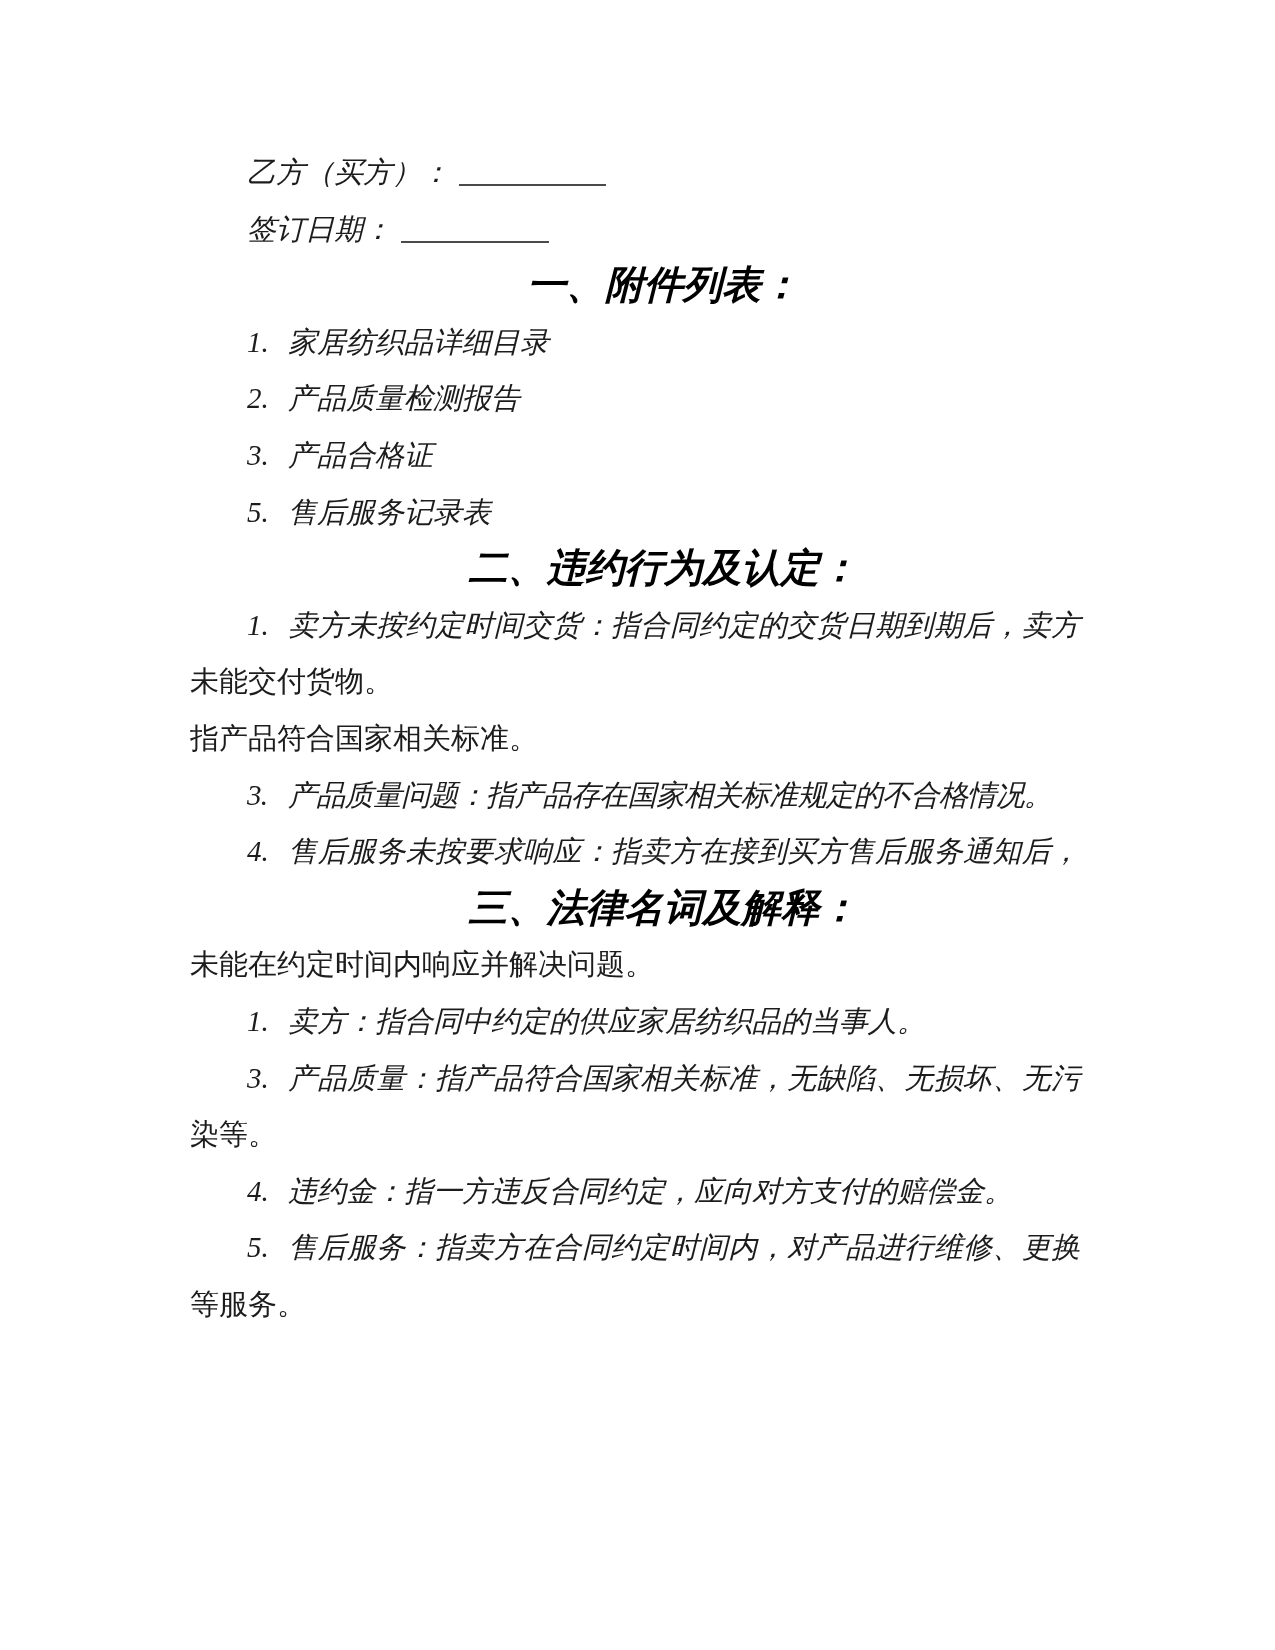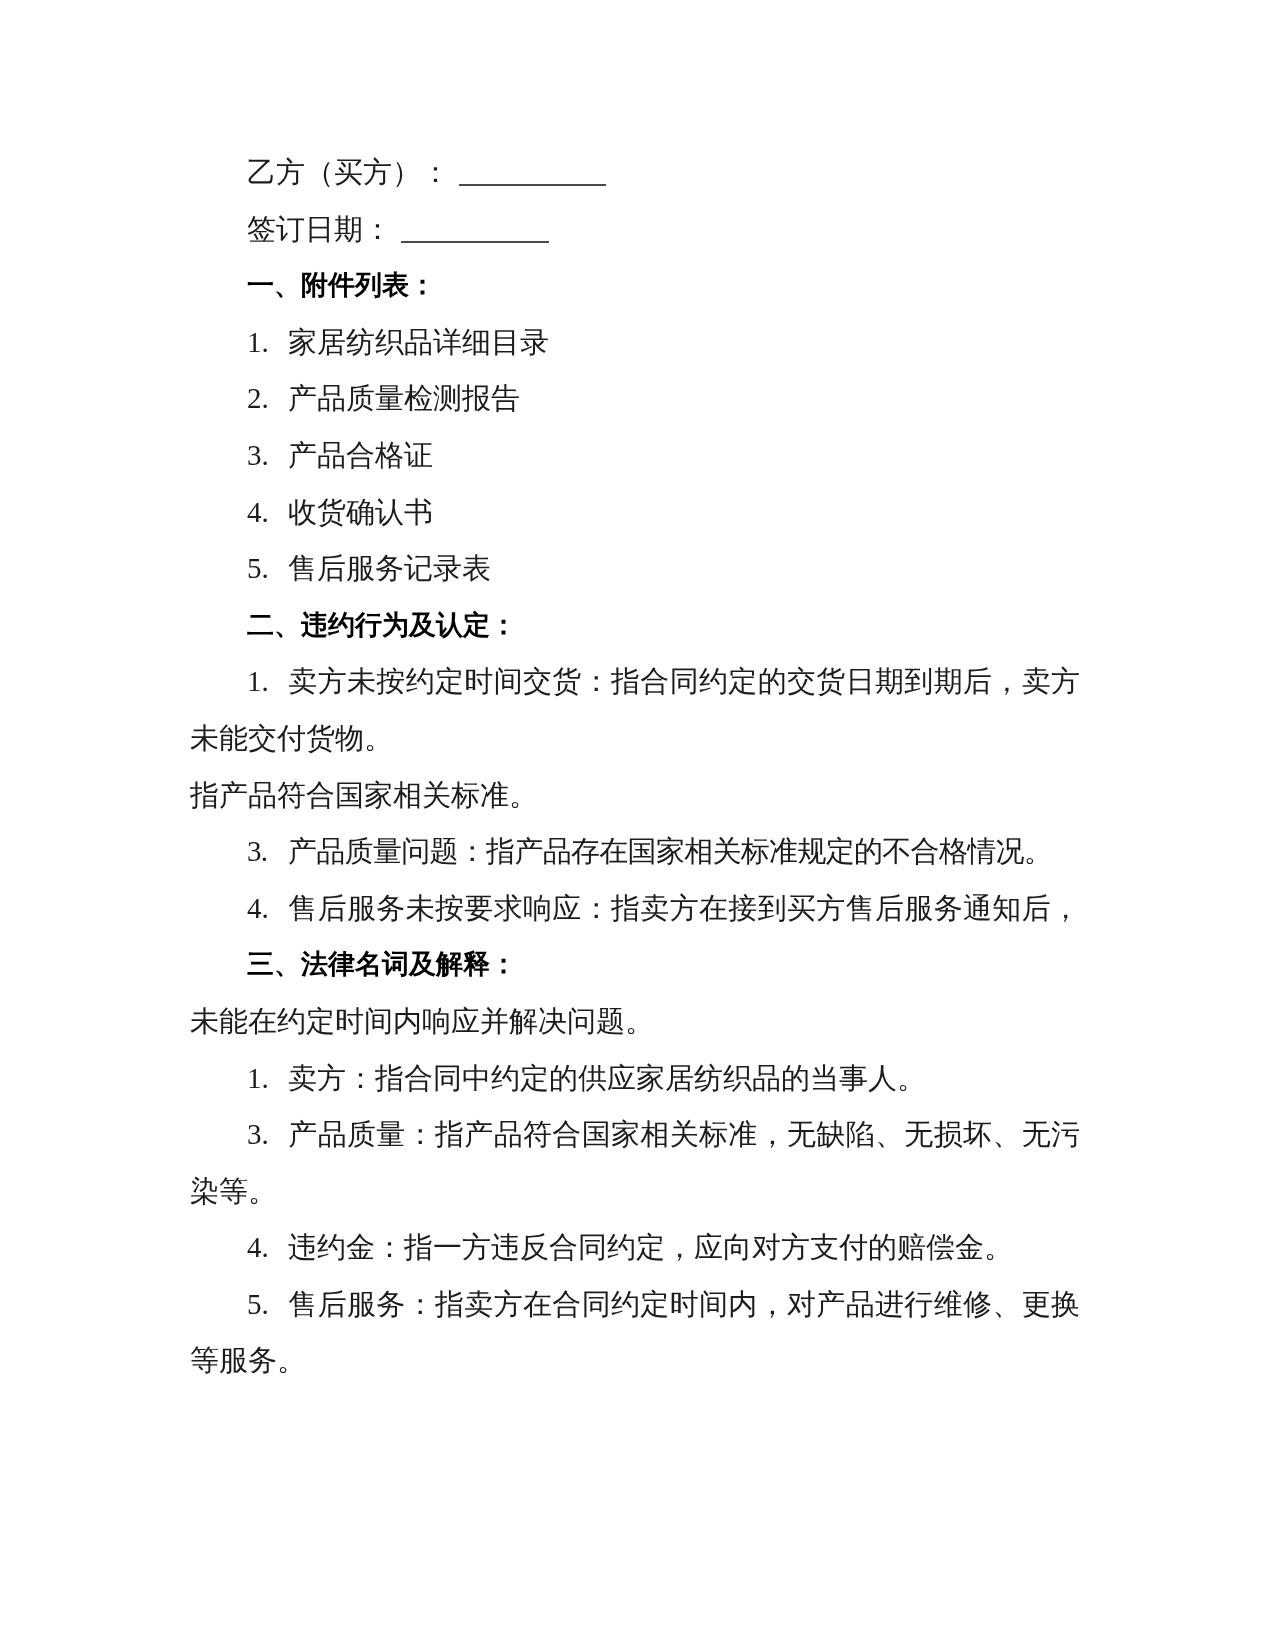--- a/index.html
+++ b/index.html
@@ -19,32 +19,33 @@
     width: 890px;
     color: #1c1c1c;
     font-size: 29px;
     line-height: 56.6px;
   }
   .line {
     height: 56.6px;
     line-height: 56.6px;
     white-space: nowrap;
   }
-  .indent { padding-left: 57px; }
+  .indent { padding-left: 57px; font-style: italic; }
   .just {
     white-space: normal;
     text-align: justify;
     text-align-last: justify;
   }
   .tight { letter-spacing: -0.7px; }
   .heading {
     font-family: "Liberation Sans", "DejaVu Sans", sans-serif;
     font-weight: 700;
-    font-size: 27px;
+    font-size: 39px;
     color: #000000;
+    text-align: center;
   }
   .num {
     display: inline-block;
     width: 41px;
   }
   .blank {
     display: inline-block;
     height: 8px;
     margin-bottom: -4px;
     margin-left: 9px;
@@ -70,23 +71,20 @@
     <div class="line indent heading">一、附件列表：</div>
 
     <div class="line indent">
       <span class="num">1.</span><span>家居纺织品详细目录</span>
     </div>
     <div class="line indent">
       <span class="num">2.</span><span>产品质量检测报告</span>
     </div>
     <div class="line indent">
       <span class="num">3.</span><span>产品合格证</span>
-    </div>
-    <div class="line indent">
-      <span class="num">4.</span><span>收货确认书</span>
     </div>
     <div class="line indent">
       <span class="num">5.</span><span>售后服务记录表</span>
     </div>
 
     <div class="line indent heading">二、违约行为及认定：</div>
 
     <div class="line indent just">
       <span class="num">1.</span><span>卖方未按约定时间交货：指合同约定的交货日期到期后，卖方</span>
     </div>

